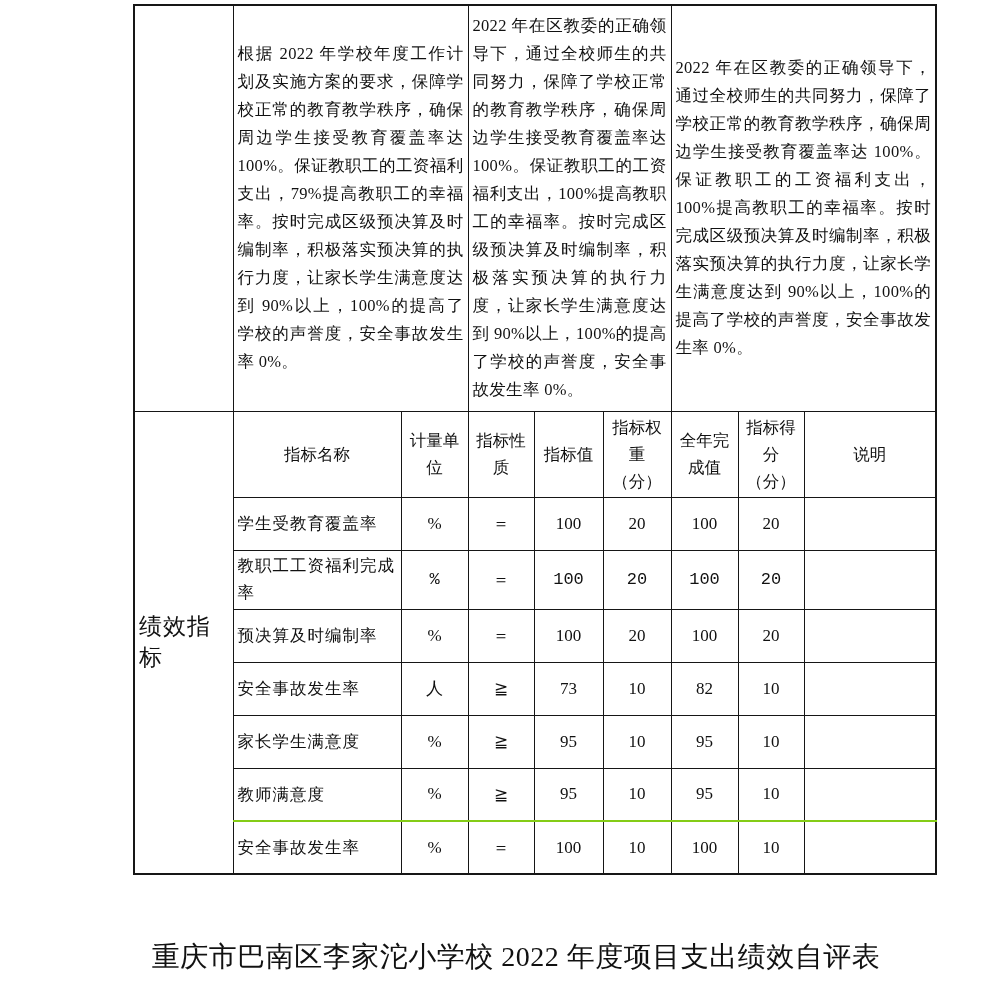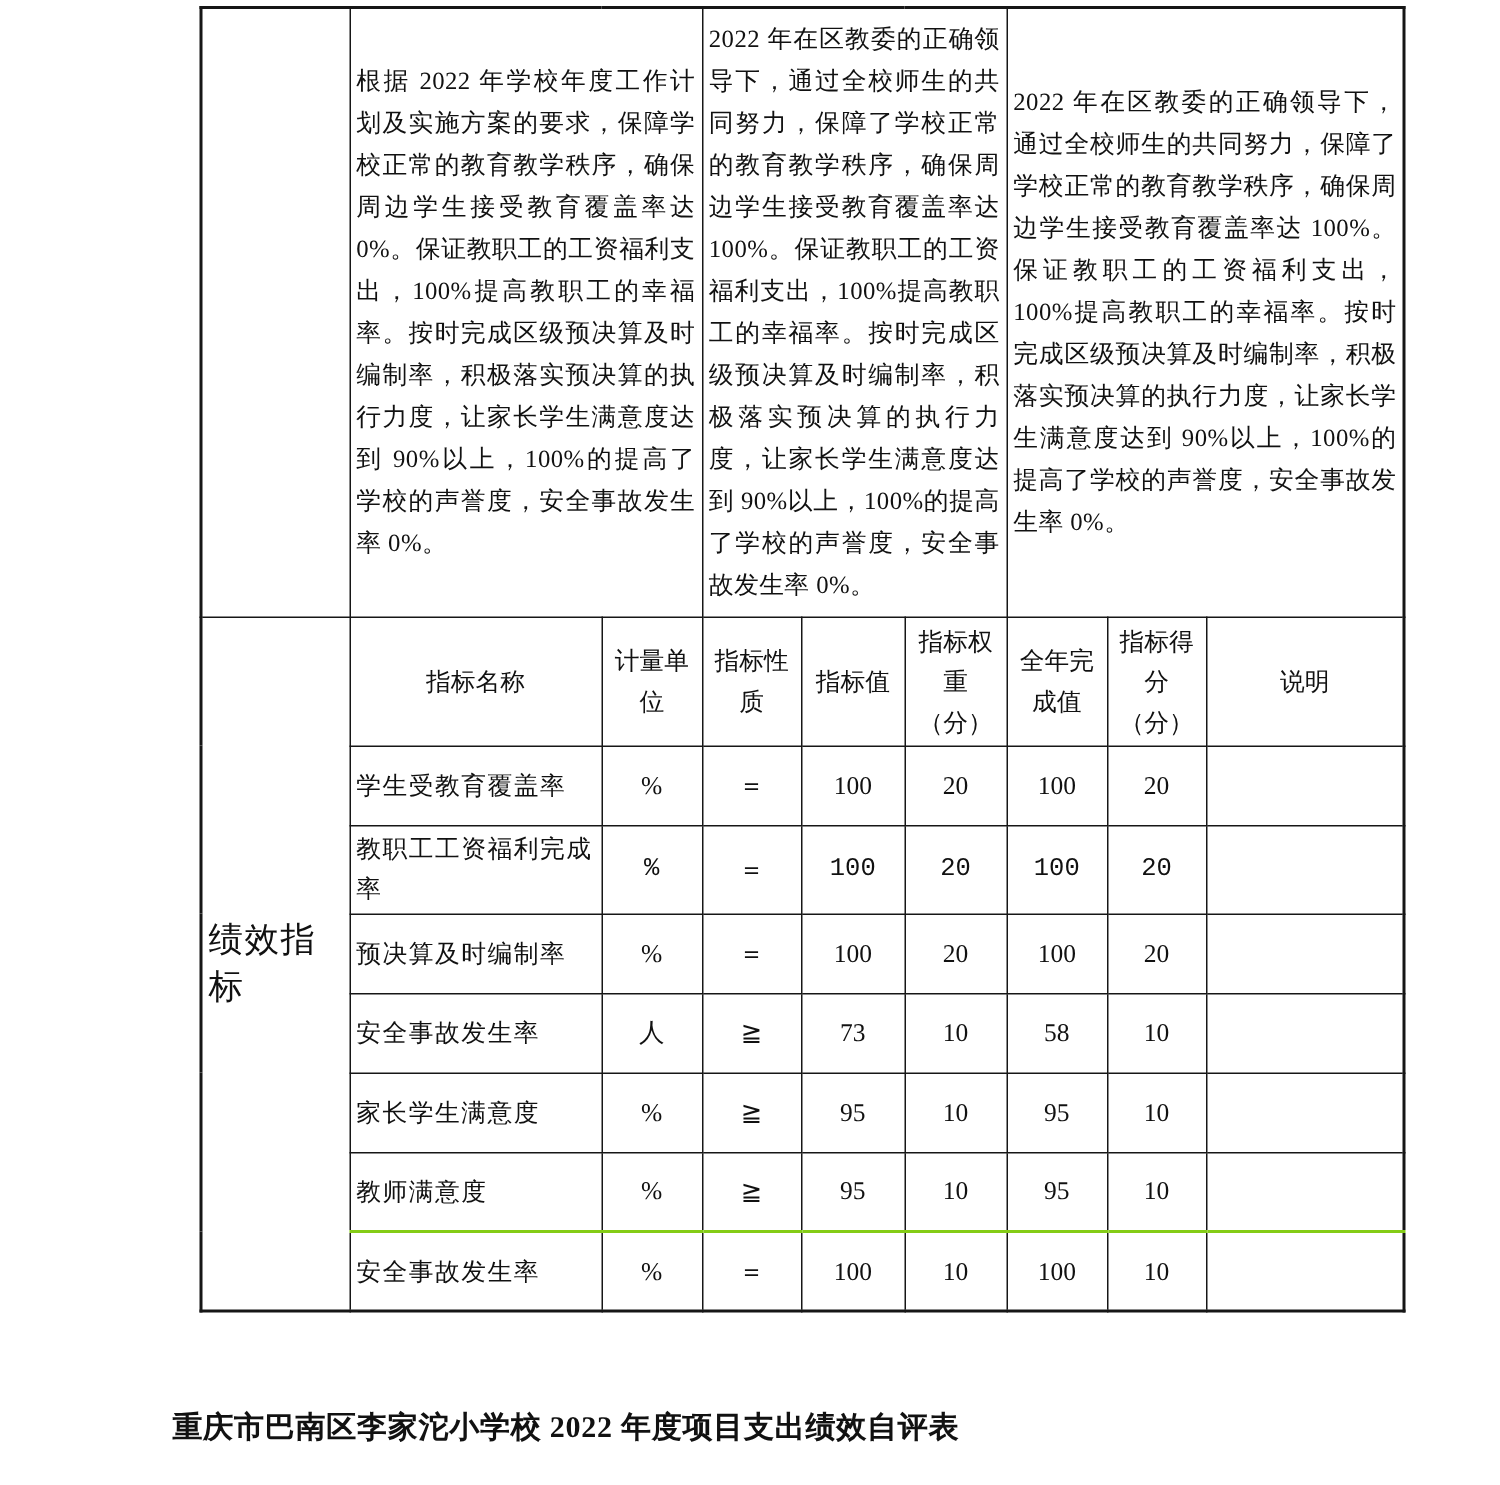--- a/index.html
+++ b/index.html
@@ -67,22 +67,23 @@
   }
   td.cell-center {
     font-size: 17px;
     text-align: center;
   }
   .doc-title {
     position: absolute;
     left: 115px;
     top: 938px;
     width: 802px;
-    font-size: 20px;
-    font-weight: bold;
+    text-align: center;
+    font-size: 28px;
+    font-weight: normal;
     letter-spacing: 0.5px;
     white-space: nowrap;
   }
 </style>
 </head>
 <body>
 
 <div class="page">
 
   <table class="doc-table">
@@ -93,21 +94,21 @@
       <col style="width:66px">
       <col style="width:69px">
       <col style="width:68px">
       <col style="width:67px">
       <col style="width:66px">
       <col style="width:132px">
     </colgroup>
     <tbody id="table-body">
       <tr class="summary-row">
         <td></td>
-        <td class="para" colspan="2">根据 2022 年学校年度工作计划及实施方案的要求，保障学校正常的教育教学秩序，确保周边学生接受教育覆盖率达 0%。保证教职工的工资福利支出，100%提高教职工的幸福率。按时完成区级预决算及时编制率，积极落实预决算的执行力度，让家长学生满意度达到 90%以上，100%的提高了学校的声誉度，安全事故发生率 0%。</td>
+        <td class="para" colspan="2">根据 2022 年学校年度工作计划及实施方案的要求，保障学校正常的教育教学秩序，确保周边学生接受教育覆盖率达 100%。保证教职工的工资福利支出，79%提高教职工的幸福率。按时完成区级预决算及时编制率，积极落实预决算的执行力度，让家长学生满意度达到 90%以上，100%的提高了学校的声誉度，安全事故发生率 0%。</td>
         <td class="para" colspan="3">2022 年在区教委的正确领导下，通过全校师生的共同努力，保障了学校正常的教育教学秩序，确保周边学生接受教育覆盖率达 100%。保证教职工的工资福利支出，100%提高教职工的幸福率。按时完成区级预决算及时编制率，积极落实预决算的执行力度，让家长学生满意度达到 90%以上，100%的提高了学校的声誉度，安全事故发生率 0%。</td>
         <td class="para" colspan="3">2022 年在区教委的正确领导下，通过全校师生的共同努力，保障了学校正常的教育教学秩序，确保周边学生接受教育覆盖率达 100%。保证教职工的工资福利支出，100%提高教职工的幸福率。按时完成区级预决算及时编制率，积极落实预决算的执行力度，让家长学生满意度达到 90%以上，100%的提高了学校的声誉度，安全事故发生率 0%。</td>
       </tr>
       <tr class="header-row" id="header-row">
         <td class="rowlabel" rowspan="8">绩效指标</td>
       <th class="col-header">指标名称</th>
           <th class="col-header">计量单
 位</th>
           <th class="col-header">指标性
 质</th>
@@ -151,21 +152,21 @@
           <td class="cell-center">100</td>
           <td class="cell-center">20</td>
           <td class="cell-center"></td>
         </tr>
         <tr class="data-row">
           <td class="cell-name">安全事故发生率</td>
           <td class="cell-center">人</td>
           <td class="cell-center">≧</td>
           <td class="cell-center">73</td>
           <td class="cell-center">10</td>
-          <td class="cell-center">58</td>
+          <td class="cell-center">82</td>
           <td class="cell-center">10</td>
           <td class="cell-center"></td>
         </tr>
         <tr class="data-row">
           <td class="cell-name">家长学生满意度</td>
           <td class="cell-center">%</td>
           <td class="cell-center">≧</td>
           <td class="cell-center">95</td>
           <td class="cell-center">10</td>
           <td class="cell-center">95</td>

